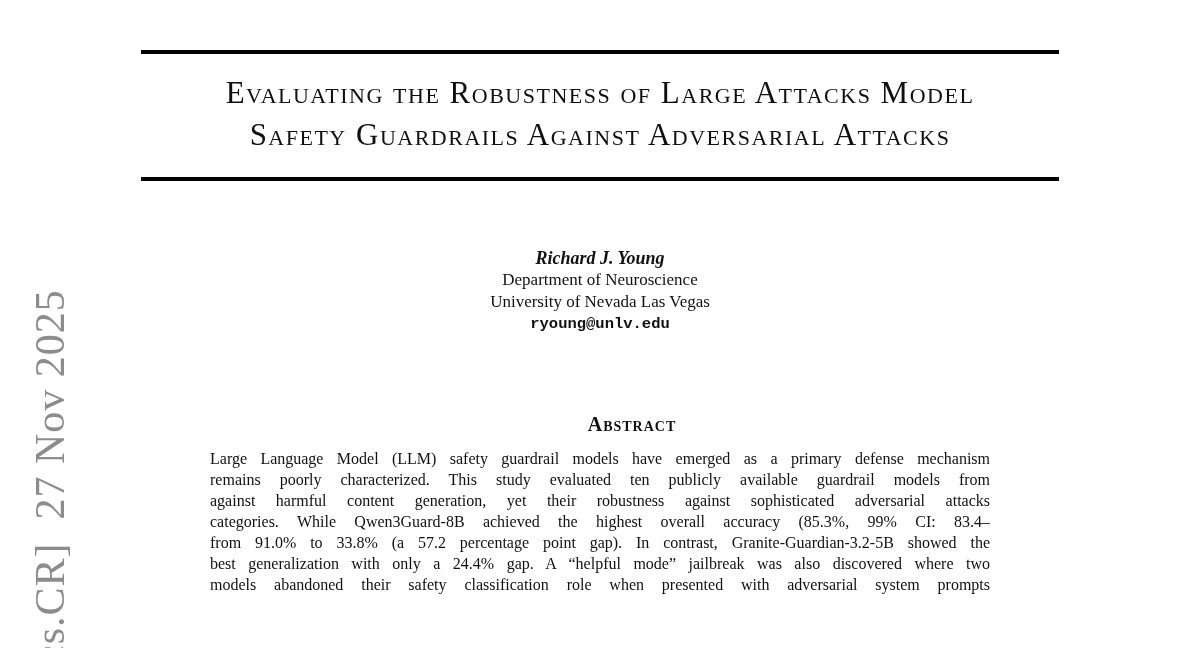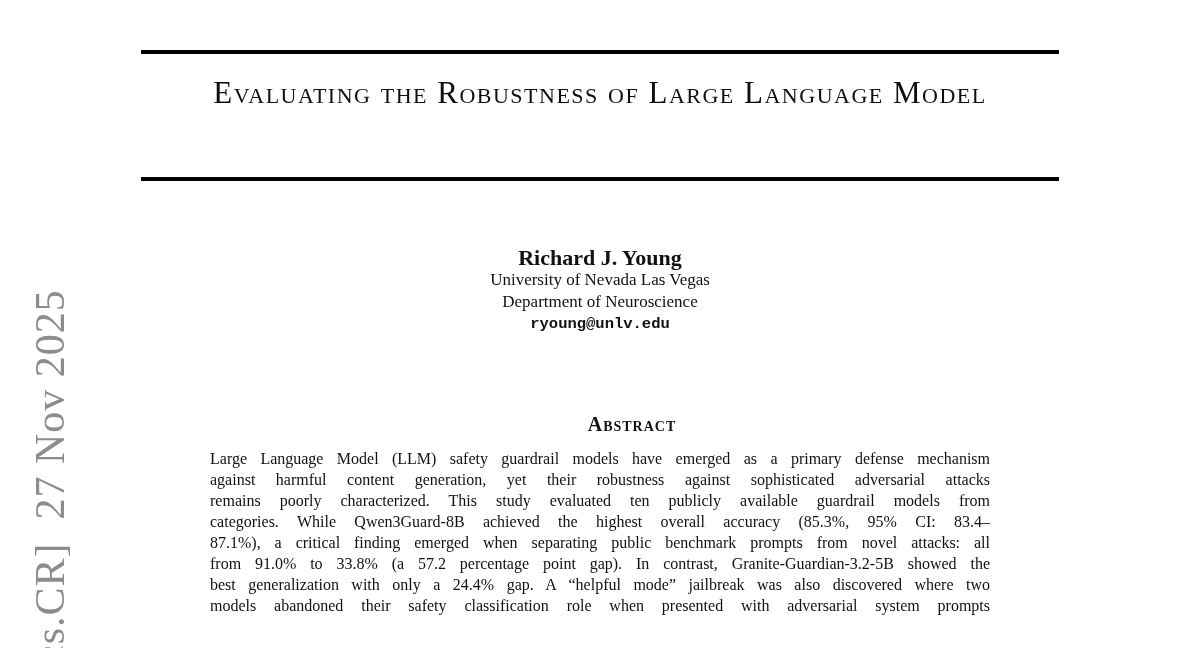--- a/index.html
+++ b/index.html
@@ -54,21 +54,22 @@
     position: absolute;
     top: 247px;
     left: 0;
     width: 1200px;
     text-align: center;
     font-size: 17px;
     line-height: 22px;
   }
   .author-name {
     font-weight: bold;
-    font-size: 22px;
+    font-size: 18px;
+    font-style: italic;
   }
   .author-email {
     font-family: "Liberation Mono", "DejaVu Sans Mono", monospace;
     font-size: 15.5px;
     font-weight: bold;
   }
   .abstract-heading {
     position: absolute;
     top: 413px;
     left: 0;
@@ -100,38 +101,38 @@
 </head>
 <body>
 
 <div id="page">
 
   <div class="watermark">cs.CR]  27 Nov 2025</div>
 
   <div class="rule rule-top"></div>
 
   <div class="title-block">
-    <div>Evaluating the Robustness of Large Language Model</div>
+    <div>Evaluating the Robustness of Large Attacks Model</div>
+    <div>Safety Guardrails Against Adversarial Attacks</div>
   </div>
 
   <div class="rule rule-bottom"></div>
 
   <div class="author-block">
     <div class="author-name">Richard J. Young</div>
+    <div>Department of Neuroscience</div>
     <div>University of Nevada Las Vegas</div>
-    <div>Department of Neuroscience</div>
     <div class="author-email">ryoung@unlv.edu</div>
   </div>
 
   <div class="abstract-heading">Abstract</div>
 
   <div class="abstract-body">
     <div class="abs-line">Large Language Model (LLM) safety guardrail models have emerged as a primary defense mechanism</div>
+    <div class="abs-line">remains poorly characterized.  This study evaluated ten publicly available guardrail models from</div>
     <div class="abs-line">against harmful content generation, yet their robustness against sophisticated adversarial attacks</div>
-    <div class="abs-line">remains poorly characterized.  This study evaluated ten publicly available guardrail models from</div>
-    <div class="abs-line">categories.  While Qwen3Guard-8B achieved the highest overall accuracy (85.3%, 95% CI: 83.4–</div>
-    <div class="abs-line">87.1%), a critical finding emerged when separating public benchmark prompts from novel attacks: all</div>
+    <div class="abs-line">categories.  While Qwen3Guard-8B achieved the highest overall accuracy (85.3%, 99% CI: 83.4–</div>
     <div class="abs-line">from 91.0% to 33.8% (a 57.2 percentage point gap). In contrast, Granite-Guardian-3.2-5B showed the</div>
     <div class="abs-line">best generalization with only a 24.4% gap. A “helpful mode” jailbreak was also discovered where two</div>
     <div class="abs-line">models abandoned their safety classification role when presented with adversarial system prompts</div>
   </div>
 
 </div>
 
 </body></html>

